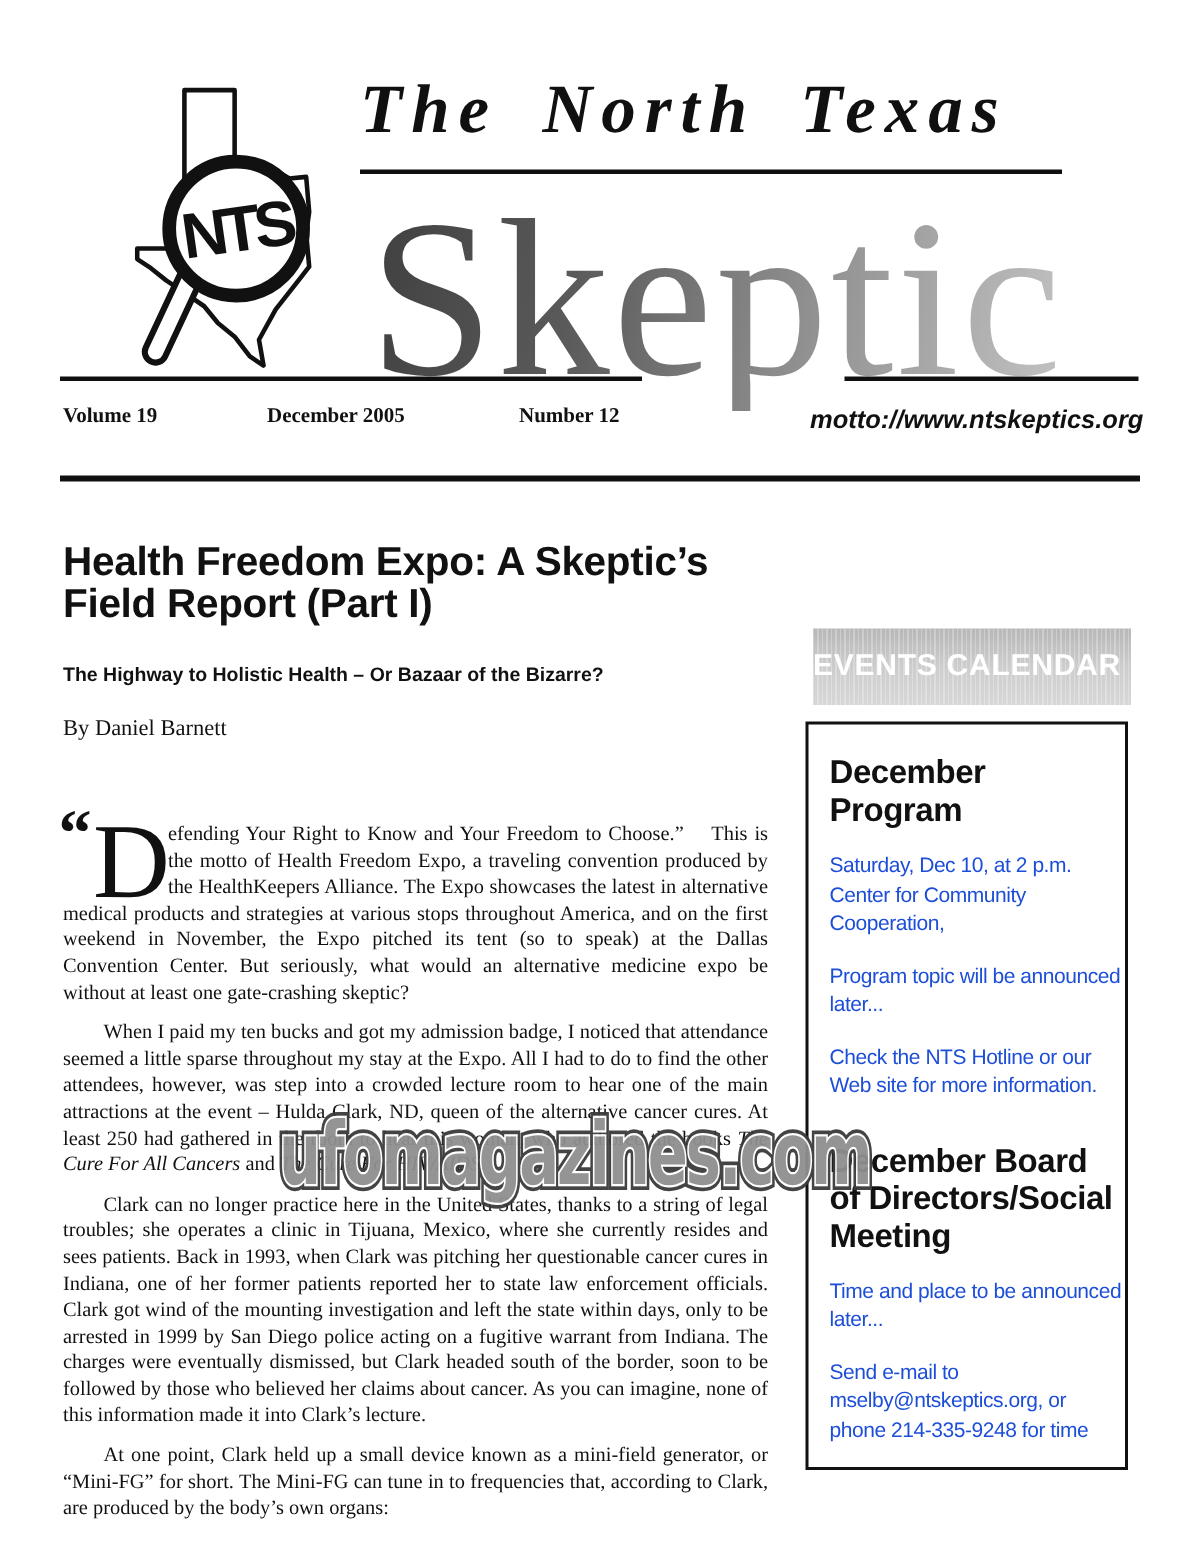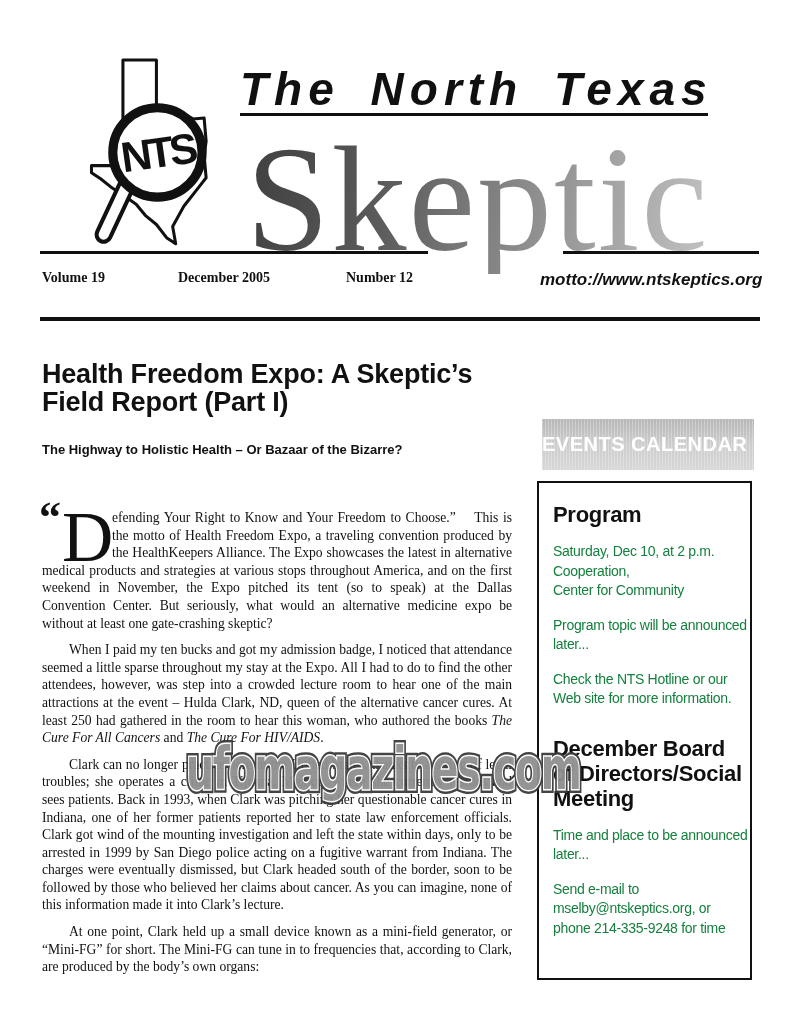--- a/index.html
+++ b/index.html
@@ -1,20 +1,20 @@
 <!DOCTYPE html>
 <html><head>
 <meta charset="utf-8">
 <style>
   html,body{margin:0;padding:0;background:#ffffff;}
   #page{position:relative;width:800px;height:1036px;background:#fff;overflow:hidden;
         font-family:"Liberation Serif",serif;color:#111;}
 
   
-  .brand-top{position:absolute;left:240px;top:66px;font-family:Liberation Sans, sans-serif;
+  .brand-top{position:absolute;left:240px;top:50px;font-family:Liberation Serif, serif;
              font-style:italic;font-weight:bold;font-size:46px;letter-spacing:6px;word-spacing:12px;
              color:#101010;white-space:nowrap;line-height:1;}
   .brand-underline{position:absolute;left:240px;top:113px;width:468px;height:3px;background:#101010;}
   .brand-main{position:absolute;left:246px;top:124px;font-family:"Liberation Serif",serif;
               font-size:150px;line-height:1;letter-spacing:2px;white-space:nowrap;
               background:linear-gradient(100deg,#3f3f3f 0%,#5a5a5a 30%,#8f8f8f 62%,#c3c3c3 100%);
               -webkit-background-clip:text;background-clip:text;color:transparent;}
   .rule{position:absolute;background:#101010;}
   .rule-left{left:40px;top:251px;width:388px;height:3px;}
   .rule-right{left:563px;top:251px;width:196px;height:3px;}
@@ -48,21 +48,21 @@
   .banner{position:absolute;left:542px;top:419px;width:212px;height:51px;
           background:repeating-linear-gradient(90deg,rgba(255,255,255,0.28) 0 1px,rgba(0,0,0,0) 1px 3px),
                      linear-gradient(180deg,#b7b7b7 0%,#cdcdcd 50%,#d7d7d7 100%);
           color:#ffffff;font-family:"Liberation Sans",sans-serif;font-weight:bold;
           font-size:20px;letter-spacing:0.5px;line-height:51px;}
   .sb-box{position:absolute;left:537px;top:481px;width:215px;height:499px;box-sizing:border-box;
           border:2px solid #111;background:#fff;padding:19px 6px 0 14px;overflow:hidden;
           font-family:"Liberation Sans",sans-serif;z-index:5;}
   .sb-h{font-size:22px;line-height:25px;font-weight:bold;letter-spacing:-0.3px;}
   .sb-h2{margin-top:27px;}
-  .sb-block{font-size:14px;line-height:19.5px;letter-spacing:-0.3px;margin-top:15px;color:#15803d;}
+  .sb-block{font-size:14px;line-height:19.5px;letter-spacing:-0.3px;margin-top:15px;color:#1d4ed8;}
   .sb-block div{white-space:nowrap;}
 
   
   .watermark{position:absolute;left:186px;top:740px;z-index:50;transform:scaleX(0.68);
              transform-origin:left top;opacity:0.95;}
   .wm{font-family:"DejaVu Sans",sans-serif;font-weight:bold;font-size:58px;
       letter-spacing:-2px;white-space:nowrap;line-height:1;}
   .wm-back{position:absolute;left:0;top:0;color:#3b3b3b;-webkit-text-stroke:8px #3b3b3b;}
   .wm-mid{position:absolute;left:0;top:0;color:#fff;-webkit-text-stroke:3px #ffffff;}
   .wm-front{position:relative;color:#8f8f8f;}
@@ -93,41 +93,43 @@
   <div class="vol-item vol-1">Volume 19</div>
   <div class="vol-item vol-2">December 2005</div>
   <div class="vol-item vol-3">Number 12</div>
   <div class="site-url">motto://www.ntskeptics.org</div>
 
   <div class="rule rule-full"></div>
 
   <div class="article">
     <h1 class="a-title">Health Freedom Expo: A Skeptic’s Field Report (Part I)</h1>
     <div class="a-sub">The Highway to Holistic Health – Or Bazaar of the Bizarre?</div>
+    <div class="a-by">By Daniel Barnett</div>
 
     <p class="body-par first"><span class="dc">
           <span class="dc-q">“</span>
           <span class="dc-l">D</span>
         </span><span><span>efending Your Right to Know and Your Freedom to Choose.” &nbsp; &nbsp;This is the motto of Health Freedom Expo, a traveling convention produced by the HealthKeepers Alliance.  The Expo showcases the latest in alternative medical products and strategies at various stops throughout America, and on the first weekend in November, the Expo pitched its tent (so to speak) at the Dallas Convention Center.  But seriously, what would an alternative medicine expo be without at least one gate-crashing skeptic?</span></span></p>
 
     <p class="body-par ind"><span>When I paid my ten bucks and got my admission badge, I noticed that attendance seemed a little sparse throughout my stay at the Expo.  All I had to do to find the other attendees, however, was step into a crowded lecture room to hear one of the main attractions at the event – Hulda Clark, ND, queen of the alternative cancer cures.  At least 250 had gathered in the room to hear this woman, who authored the books </span><span class="it">The Cure For All Cancers</span><span> and </span><span class="it">The Cure For HIV/AIDS</span><span>.</span></p>
     <p class="body-par ind"><span>Clark can no longer practice here in the United States, thanks to a string of legal troubles; she operates a clinic in Tijuana, Mexico, where she currently resides and sees patients.  Back in 1993, when Clark was pitching her questionable cancer cures in Indiana, one of her former patients reported her to state law enforcement officials.  Clark got wind of the mounting investigation and left the state within days, only to be arrested in 1999 by San Diego police acting on a fugitive warrant from Indiana.  The charges were eventually dismissed, but Clark headed south of the border, soon to be followed by those who believed her claims about cancer.  As you can imagine, none of this information made it into Clark’s lecture.</span></p>
     <p class="body-par ind"><span>At one point, Clark held up a small device known as a mini-field generator, or “Mini-FG” for short.  The Mini-FG can tune in to frequencies that, according to Clark, are produced by the body’s own organs:</span></p>
   </div>
 
   <div class="banner">EVENTS CALENDAR</div>
 
   <div class="sb-box">
     <div class="sb-h">
+        <div>December</div>
         <div>Program</div>
       </div>
     <div class="sb-block">
         <div>Saturday, Dec 10, at 2 p.m.</div>
+        <div>Center for Community</div>
         <div>Cooperation,</div>
-        <div>Center for Community</div>
       </div>
     <div class="sb-block">
         <div>Program topic will be announced</div>
         <div>later...</div>
       </div>
     <div class="sb-block">
         <div>Check the NTS Hotline or our</div>
         <div>Web site for more information.</div>
       </div>
     <div class="sb-h sb-h2">

